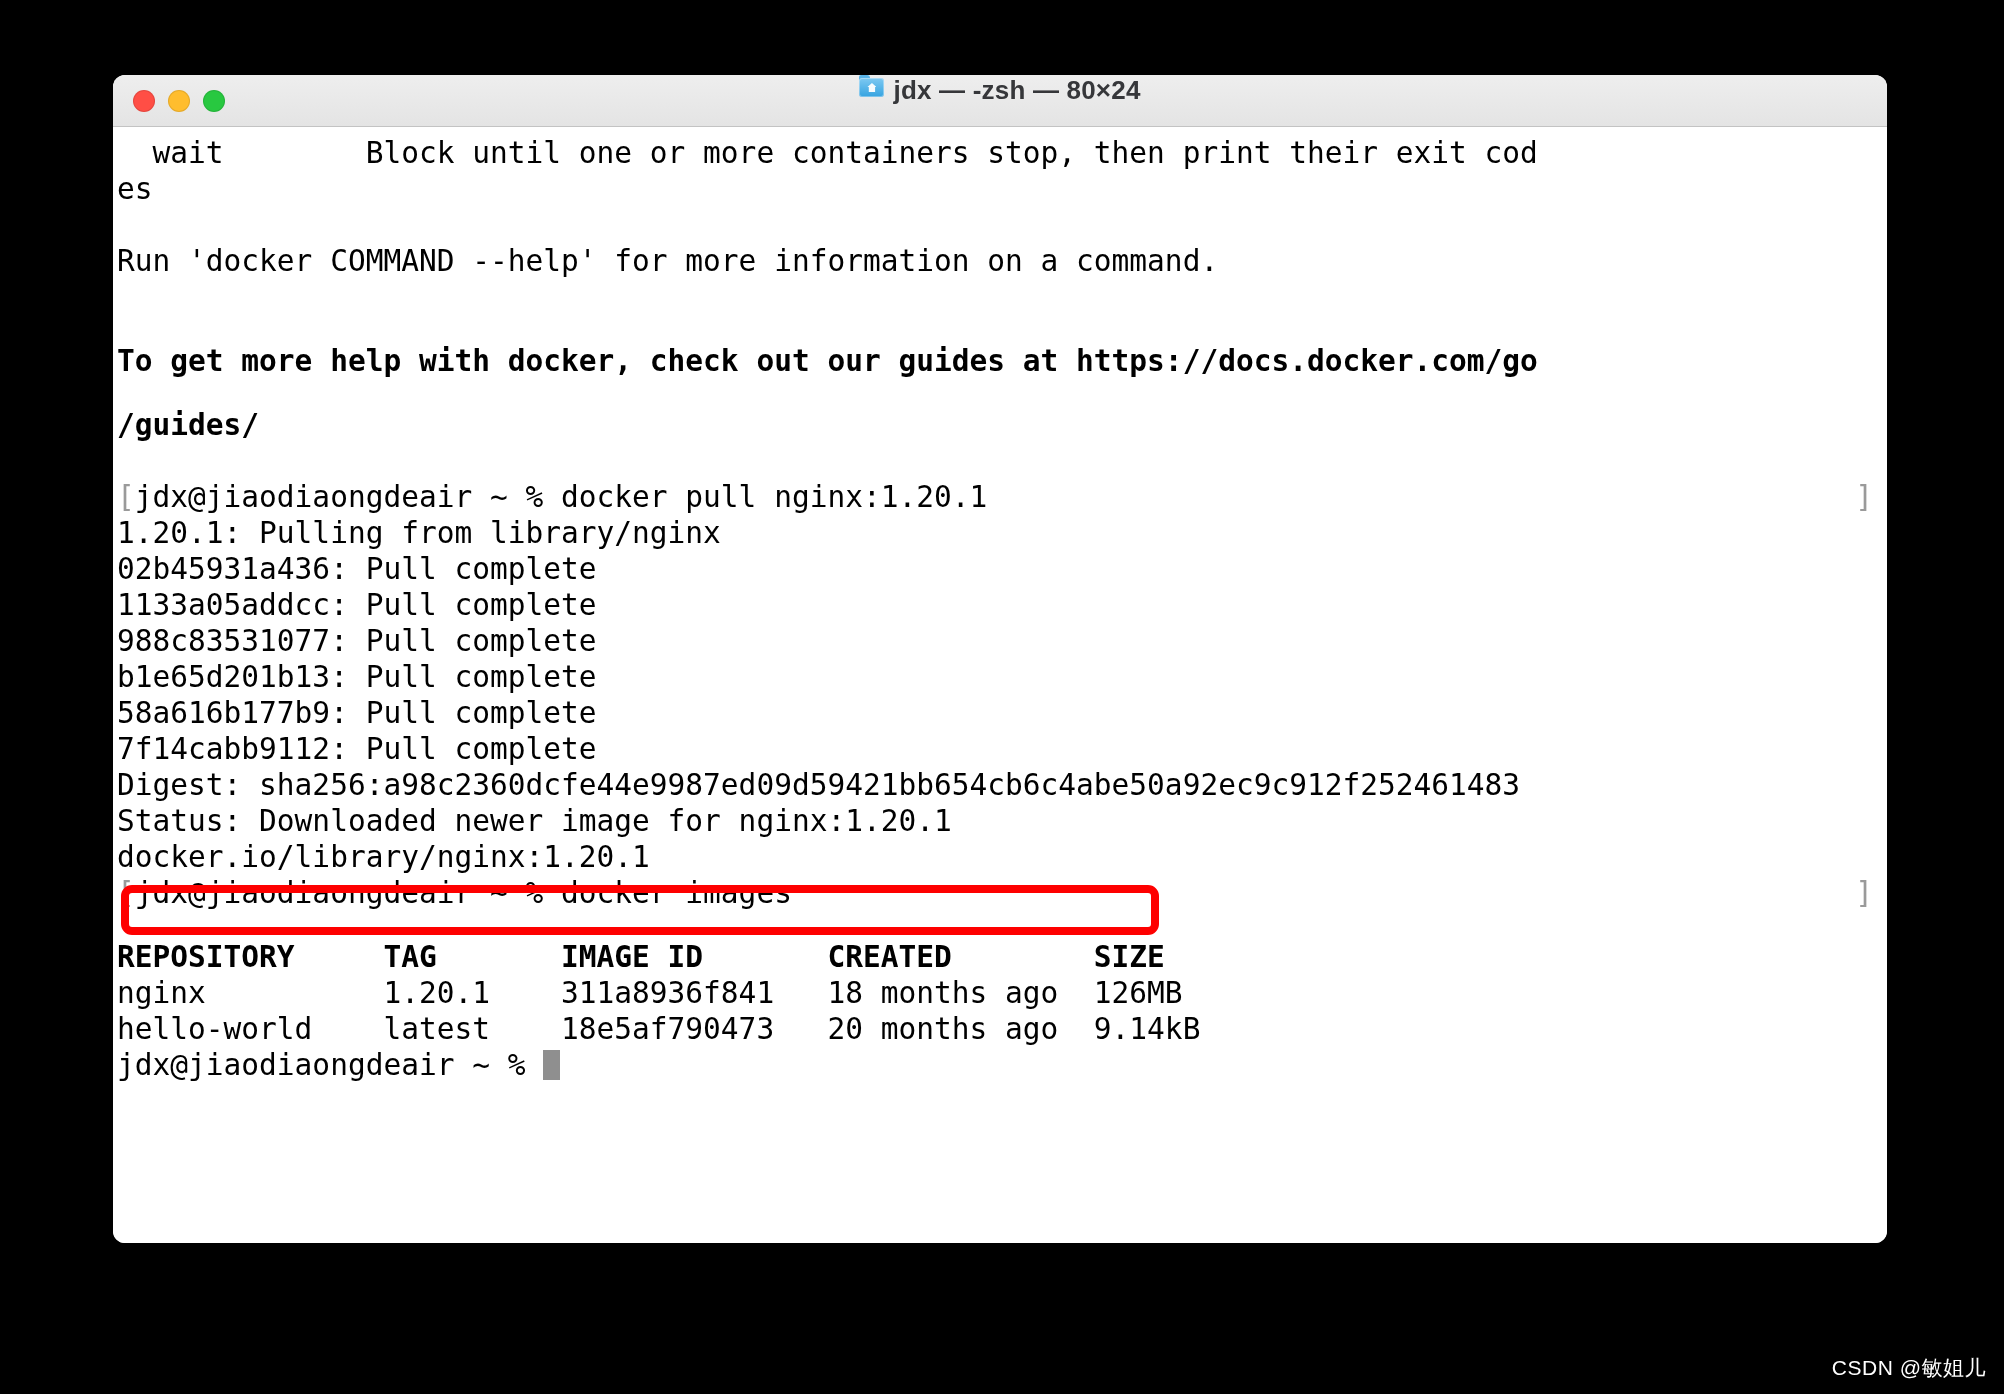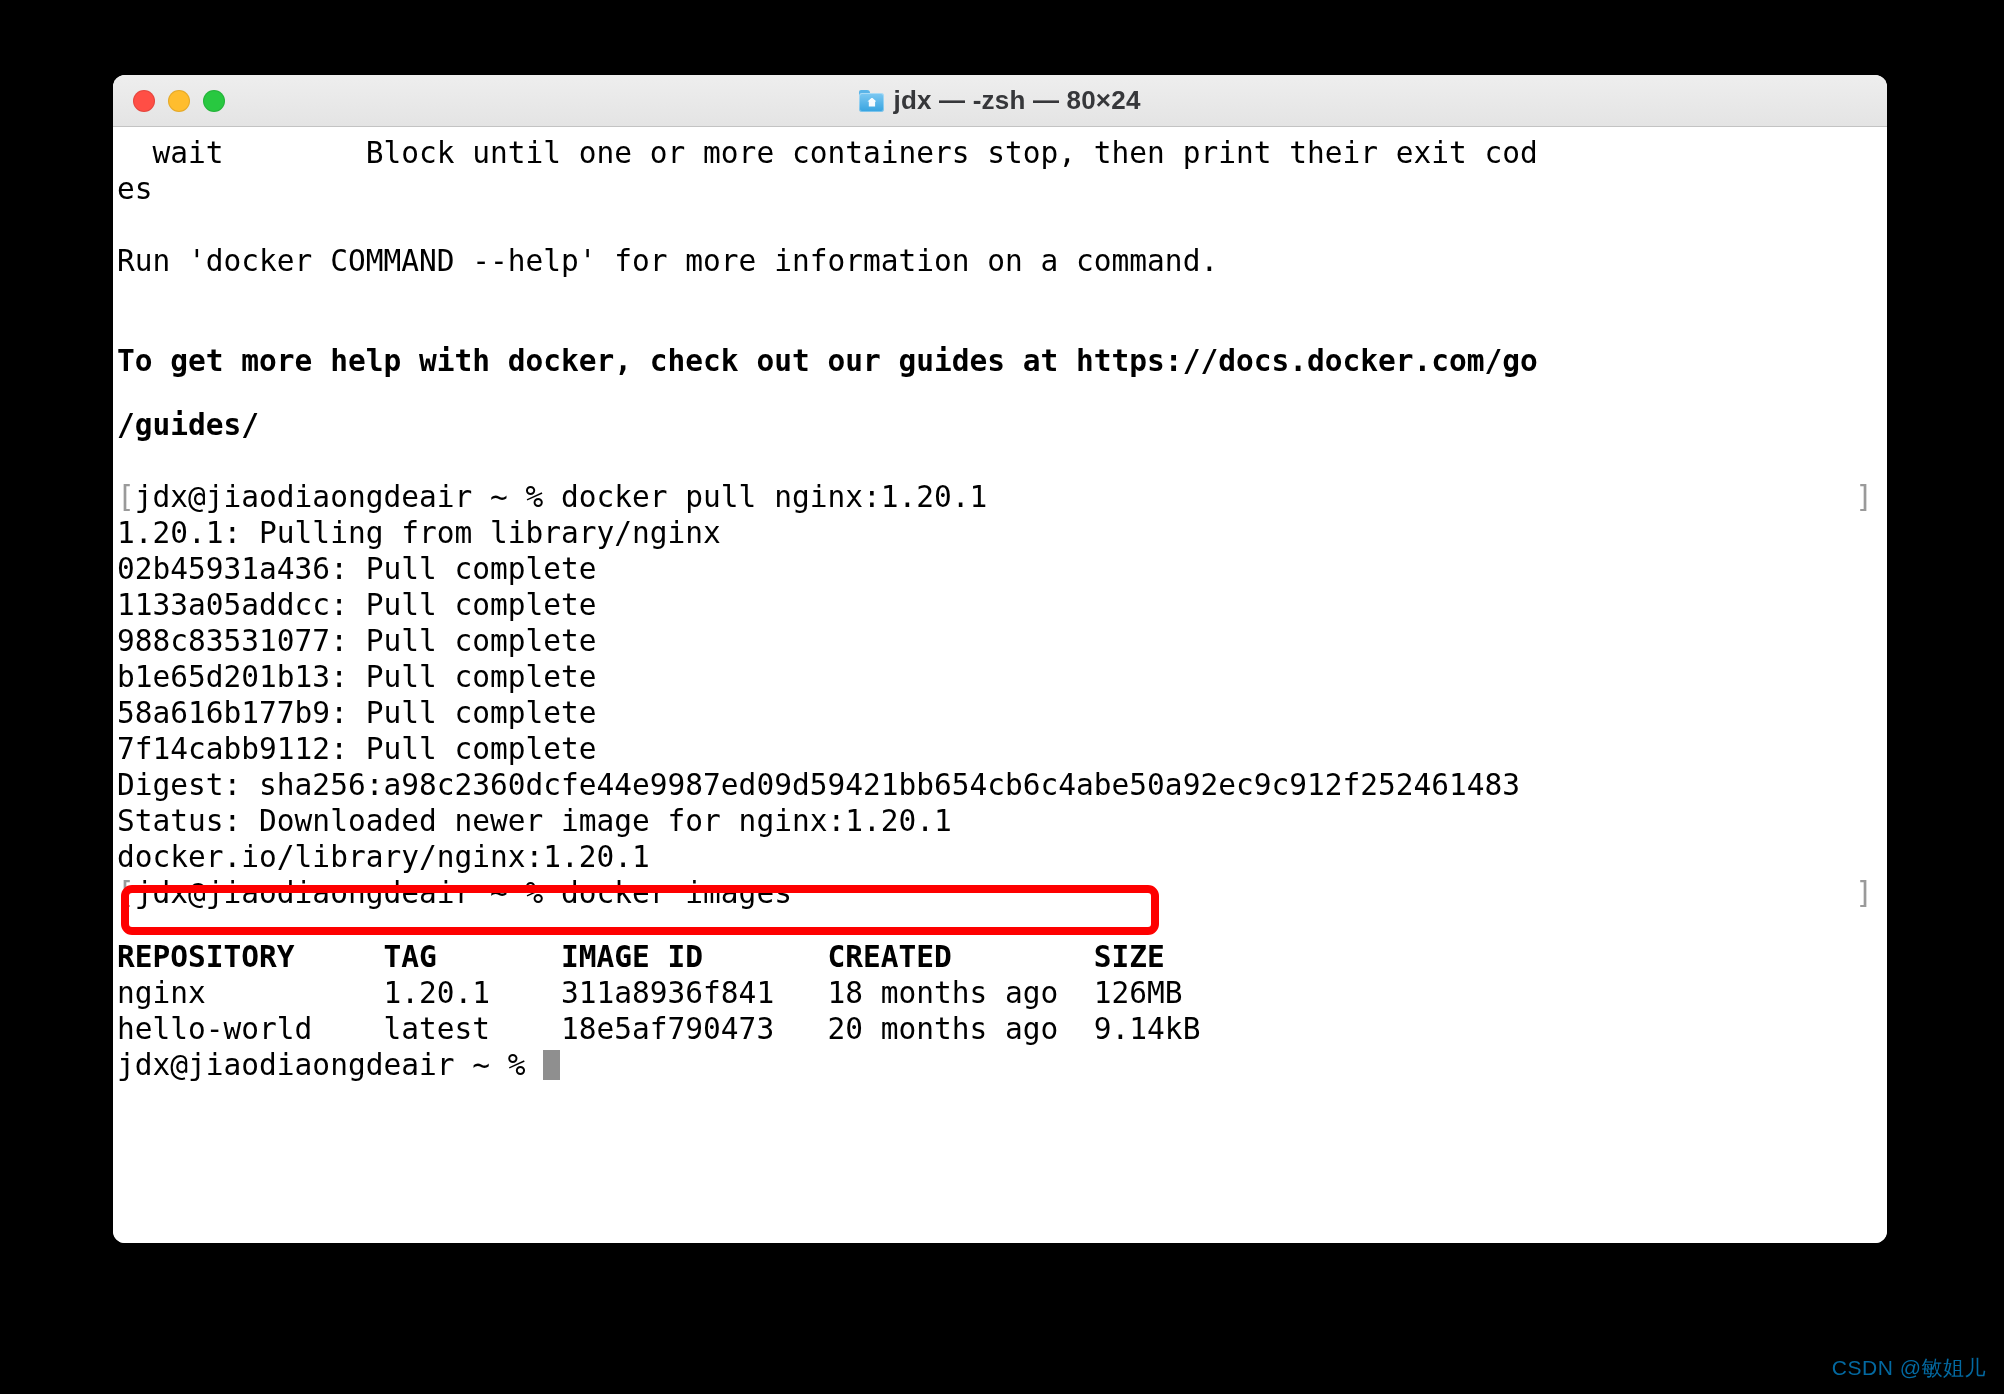--- a/index.html
+++ b/index.html
@@ -54,21 +54,20 @@
   }
   .light.close   { background: #ff4e45; box-shadow: inset 0 0 0 1px rgba(0,0,0,0.10); }
   .light.min     { background: #ffbd2e; box-shadow: inset 0 0 0 1px rgba(0,0,0,0.10); }
   .light.zoom    { background: #28c840; box-shadow: inset 0 0 0 1px rgba(0,0,0,0.10); }
 
   #title-center {
     position: absolute;
     left: 0; right: 0;
     top: 0; bottom: 0;
     display: flex;
-    align-items: center;
     justify-content: center;
     gap: 9px;
     pointer-events: none;
   }
   #folder-icon {
     width: 25px;
     height: 22px;
     position: relative;
     display: inline-block;
   }
@@ -164,21 +163,21 @@
     border-radius: 11px;
     box-sizing: border-box;
     pointer-events: none;
   }
 
   
   #watermark {
     position: absolute;
     right: 18px;
     bottom: 12px;
-    color: #0369a1;
+    color: #ffffff;
     font-family: "Liberation Sans", sans-serif;
     font-size: 21px;
     letter-spacing: 0.5px;
     white-space: pre;
   }
 </style>
 </head>
 <body>
 
 <div id="terminal-window">

